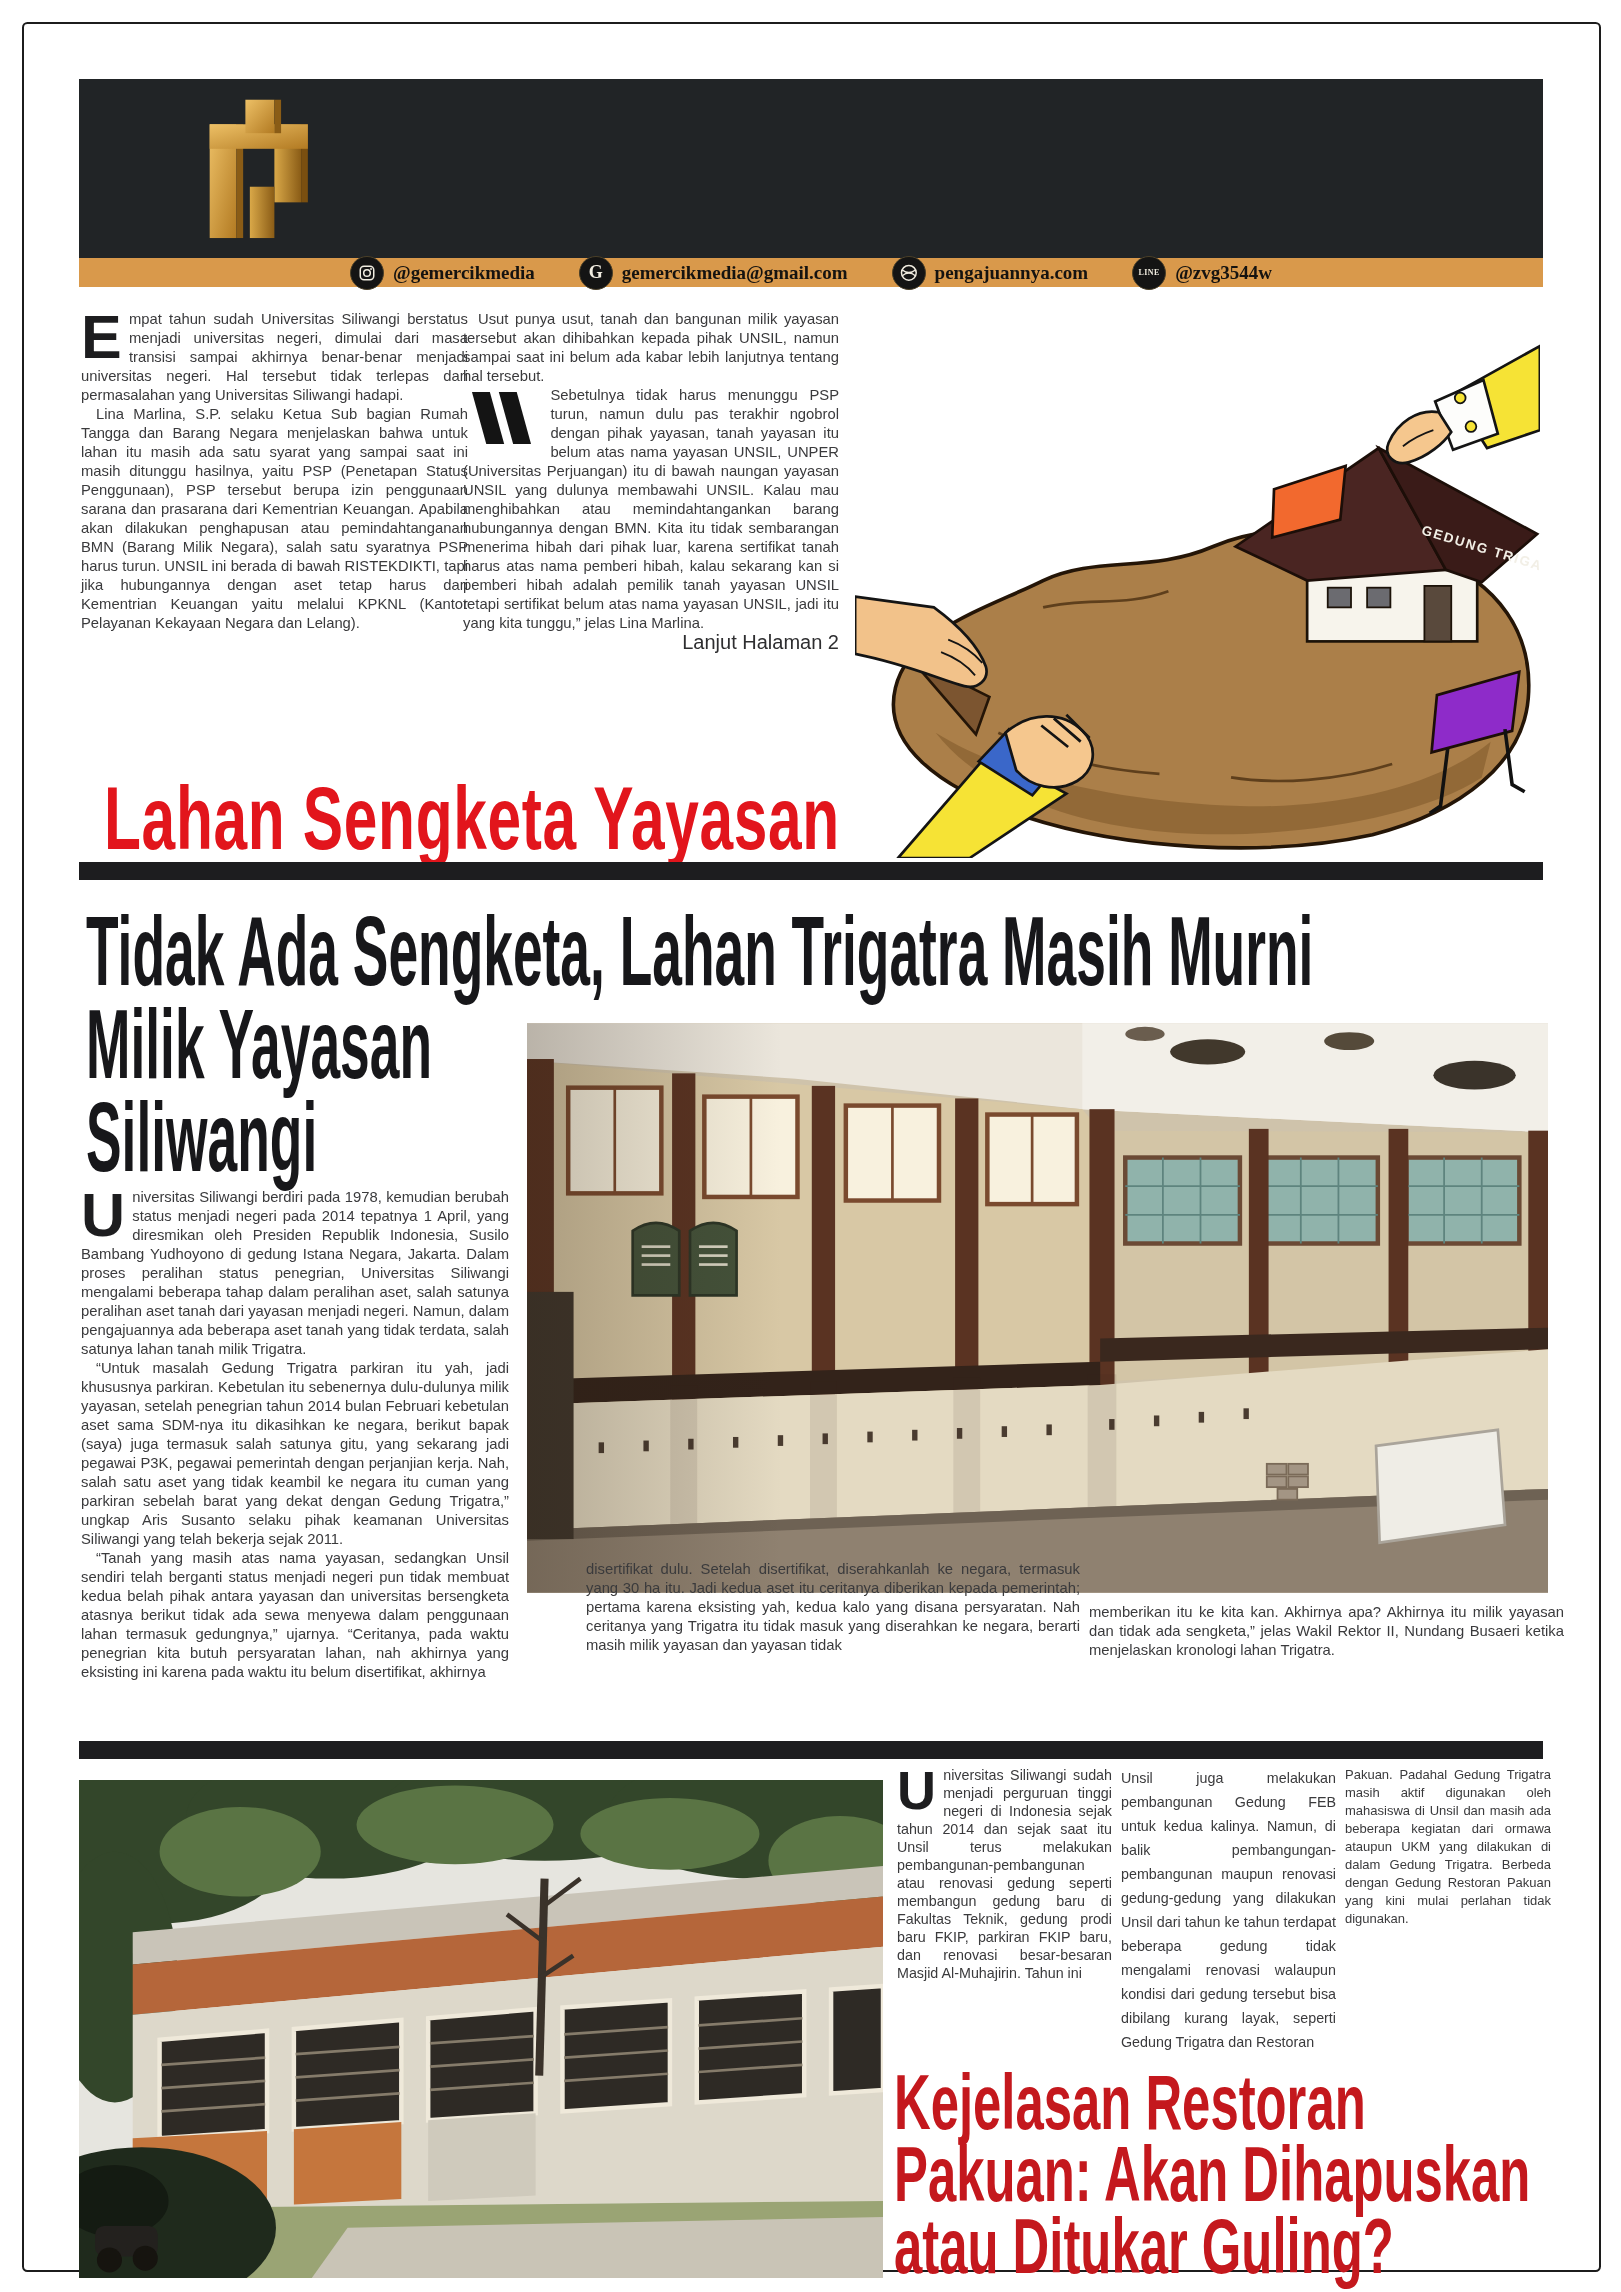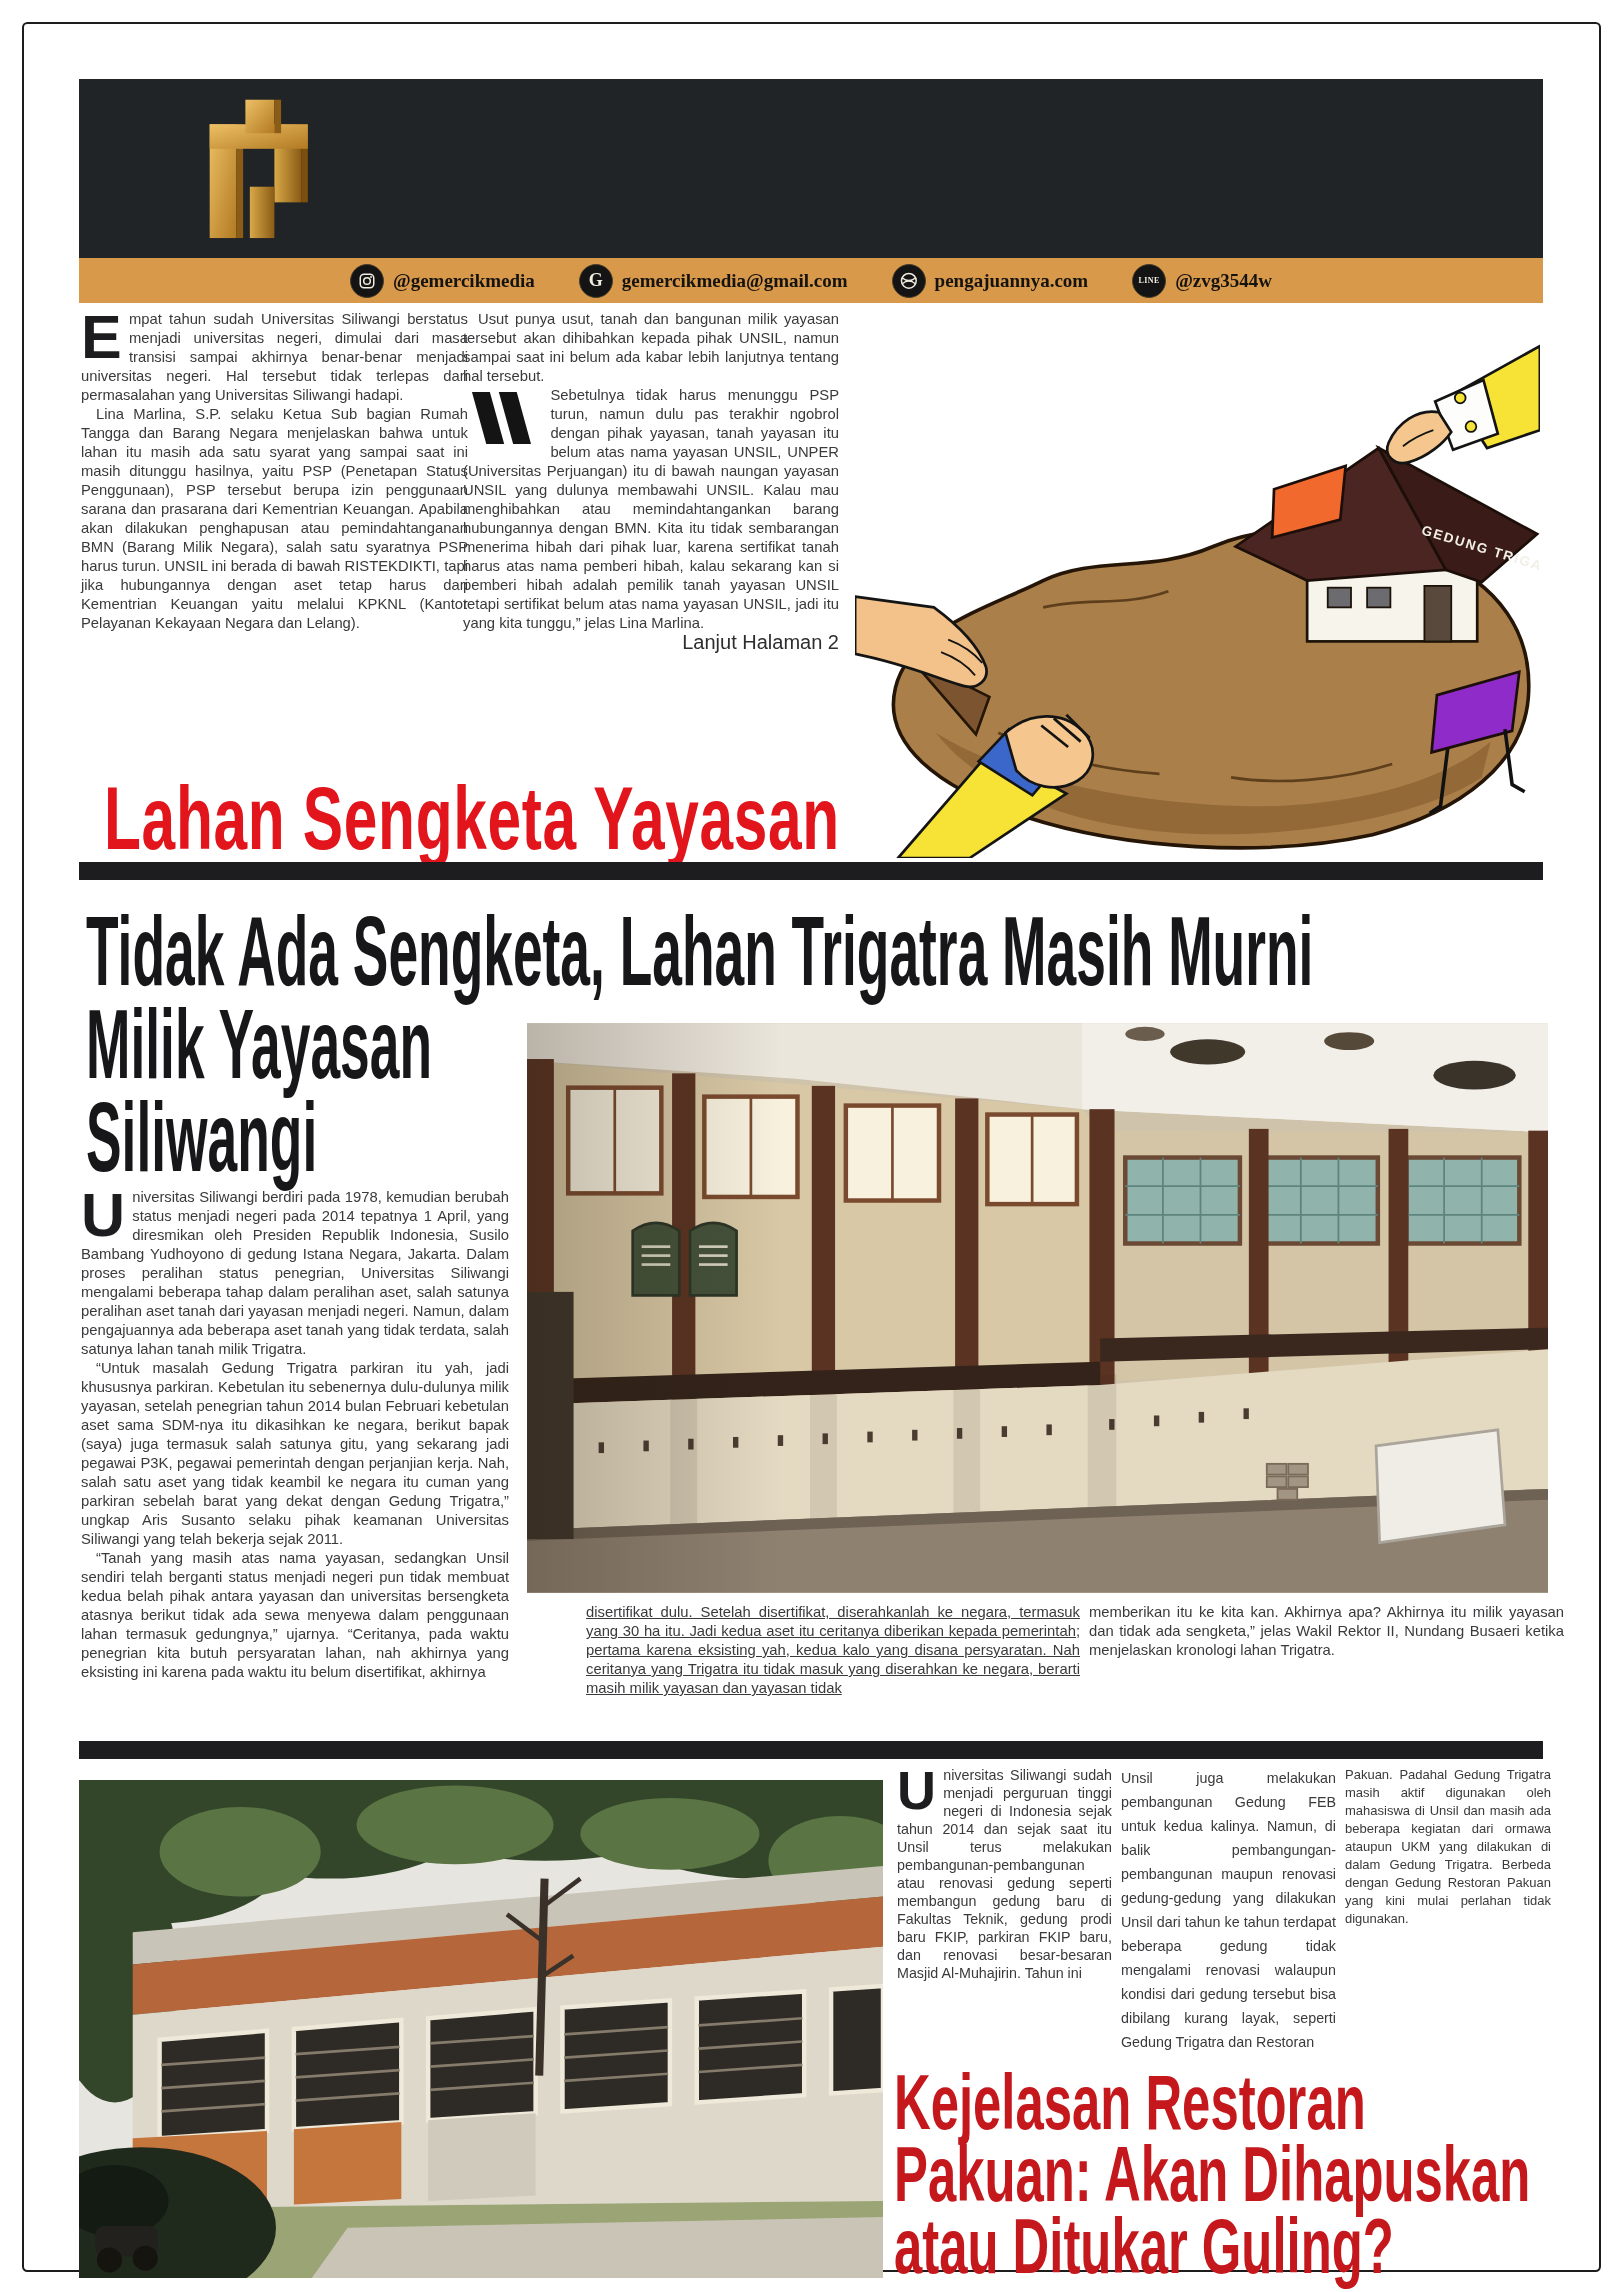--- a/index.html
+++ b/index.html
@@ -8,21 +8,21 @@
   .frame{position:absolute;left:21.5px;top:21.5px;right:21.5px;bottom:21.5px;border:2.7px solid #1c1c1c;border-radius:5.4px;z-index:1;}
 
   
   .mast{position:absolute;left:79px;top:79px;width:1464px;height:179px;background:#212426;z-index:2;}
   .mast-title{position:absolute;left:313px;top:0;width:1119px;height:179px;line-height:179px;text-align:center;}
   .mast-title .cond{display:inline-block;transform:scale(0.85,1.08);transform-origin:50% 50%;
         font-size:133px;font-weight:bold;letter-spacing:6.3px;color:#e9e9e7;white-space:nowrap;}
   .logo{position:absolute;left:124px;top:19.7px;}
 
   
-  .social{position:absolute;left:79px;top:258px;width:1464px;height:45px;background:#d9994b;z-index:2;
+  .social{position:absolute;left:79px;top:258px;width:1464px;height:29px;background:#d9994b;z-index:2;
           display:flex;align-items:center;justify-content:center;gap:44px;}
   .soc-item{display:flex;align-items:center;gap:9px;}
   .soc-ic{width:32px;height:32px;border-radius:50%;background:#141414;border:1.8px solid #4a3f28;
           display:flex;align-items:center;justify-content:center;flex:0 0 auto;}
   .soc-ic svg{display:block;}
   .soc-ic .gl{color:#f0ece0;font-weight:bold;font-family:"Liberation Serif",serif;}
   .soc-label{font-family:"Liberation Serif",serif;font-weight:bold;font-size:19px;color:#151310;}
 
   
   .col{position:absolute;text-align:justify;font-size:14.8px;line-height:19px;color:#3a3a3c;z-index:2;}
@@ -312,21 +312,21 @@
       </defs>
     </svg>
   </div>
 
   <div class="col" style="left:81px;top:1188px;width:428px;">
     <p><span class="dropcap">U</span><span>niversitas Siliwangi berdiri pada 1978, kemudian berubah status menjadi negeri pada 2014 tepatnya 1 April, yang diresmikan oleh Presiden Republik Indonesia, Susilo Bambang Yudhoyono di gedung Istana Negara, Jakarta. Dalam proses peralihan status penegrian, Universitas Siliwangi mengalami beberapa tahap dalam peralihan aset, salah satunya peralihan aset tanah dari yayasan menjadi negeri. Namun, dalam pengajuannya ada beberapa aset tanah yang tidak terdata, salah satunya lahan tanah milik Trigatra.</span></p>
     <p class="ind">“Untuk masalah Gedung Trigatra parkiran itu yah, jadi khususnya parkiran. Kebetulan itu sebenernya dulu-dulunya milik yayasan, setelah penegrian tahun 2014 bulan Februari kebetulan aset sama SDM-nya itu dikasihkan ke negara, berikut bapak (saya) juga termasuk salah satunya gitu, yang sekarang jadi pegawai P3K, pegawai pemerintah dengan perjanjian kerja. Nah, salah satu aset yang tidak keambil ke negara itu cuman yang parkiran sebelah barat yang dekat dengan Gedung Trigatra,” ungkap Aris Susanto selaku pihak keamanan Universitas Siliwangi yang telah bekerja sejak 2011.</p>
     <p class="ind">“Tanah yang masih atas nama yayasan, sedangkan Unsil sendiri telah berganti status menjadi negeri pun tidak membuat kedua belah pihak antara yayasan dan universitas bersengketa atasnya berikut tidak ada sewa menyewa dalam penggunaan lahan termasuk gedungnya,” ujarnya. “Ceritanya, pada waktu penegrian kita butuh persyaratan lahan, nah akhirnya yang eksisting ini karena pada waktu itu belum disertifikat, akhirnya</p>
   </div>
 
-  <div class="col" style="left:586px;top:1603px;width:494px;text-decoration:underline;">
+  <div class="col" style="left:586px;top:1560px;width:494px;">
     <p>disertifikat dulu. Setelah disertifikat, diserahkanlah ke negara, termasuk yang 30 ha itu. Jadi kedua aset itu ceritanya diberikan kepada pemerintah; pertama karena eksisting yah, kedua kalo yang disana persyaratan. Nah ceritanya yang Trigatra itu tidak masuk yang diserahkan ke negara, berarti masih milik yayasan dan yayasan tidak</p>
   </div>
   <div class="col" style="left:1089px;top:1603px;width:475px;">
     <p>memberikan itu ke kita kan. Akhirnya apa? Akhirnya itu milik yayasan dan tidak ada sengketa,” jelas Wakil Rektor II, Nundang Busaeri ketika menjelaskan kronologi lahan Trigatra.</p>
   </div>
 
   <div class="divider" style="top:1741px;"></div>
 
   <div class="ph" style="left:79px;top:1780px;width:804px;height:498px;">
     <svg width="804" height="498" viewBox="0 0 898 556">

